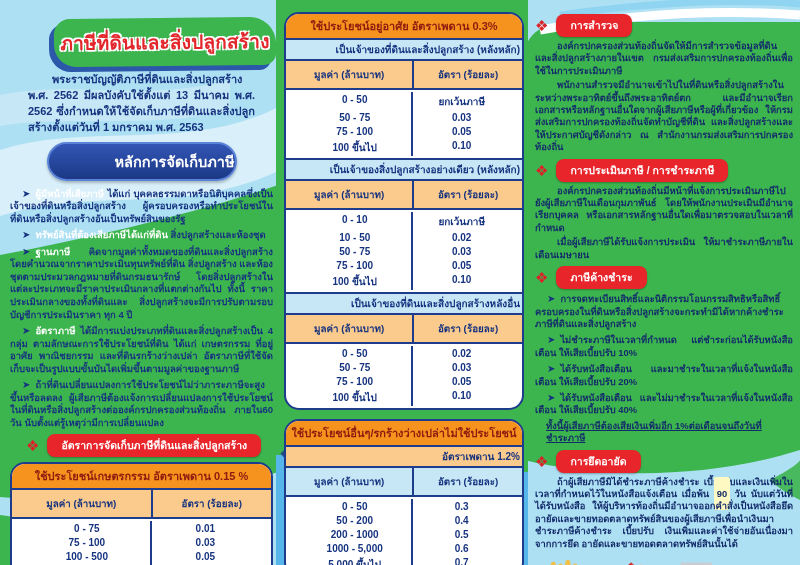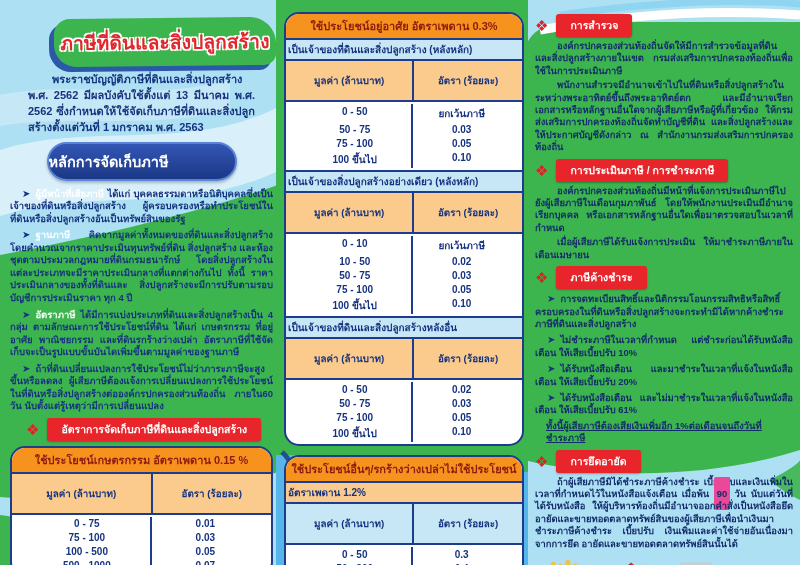--- a/index.html
+++ b/index.html
@@ -13,58 +13,58 @@
 
   
   .title-wrap{position:relative;margin:12px 0 6px 44px;width:214px;background:#3DB54E;
               border-radius:16px 26px 12px 22px;box-shadow:-5px 5px 0 #2B58A9;
               padding:9px 4px;text-align:center;transform:rotate(-.6deg)}
   .title-text{font-size:19px;font-weight:bold;color:#E2262C;letter-spacing:.2px;
               text-shadow:-1.5px -1.5px 0 #fff,1.5px -1.5px 0 #fff,-1.5px 1.5px 0 #fff,1.5px 1.5px 0 #fff}
 
   .intro{font-size:11px;font-weight:bold;color:#16337F;line-height:1.45;text-align:justify;
          text-indent:24px;margin:6px 18px 4px}
-  .btn{display:block;width:186px;margin:6px auto;padding:6px 0;text-align:left;color:#fff;
+  .btn{display:block;width:186px;margin:6px auto;padding:6px 0;text-align:right;color:#fff;
        font-size:14.5px;font-weight:bold;border-radius:22px;border:2px solid #5A82D6;
        background:linear-gradient(180deg,#3356B5 0%,#1B3886 100%);box-shadow:0 2px 3px rgba(0,0,0,.25)}
 
   .bullet{font-size:9.5px;font-weight:bold;line-height:1.32;text-align:justify;margin:3px 0;color:#16337F}
   .arrow{display:inline-block;margin:0 5px 0 12px;color:#16337F;font-size:10px}
   .em{color:#FFFFFF}
 
   .pill-row{display:flex;align-items:center;gap:8px;margin:5px 0 5px 16px}
   .diamond{color:#D9232A;font-size:15px;line-height:1}
   .pill{background:#E8252B;color:#fff;font-size:10.5px;font-weight:bold;padding:3px 14px;
-        border-radius:3px;box-shadow:0 1px 2px rgba(0,0,0,.3);white-space:nowrap}
+        border-radius:8px;box-shadow:0 1px 2px rgba(0,0,0,.3);white-space:nowrap}
 
   
   .tbl{border:2px solid #1E3C8C;background:#fff;border-radius:15px;overflow:hidden}
   .tbl .hdr{background:#F6921E;color:#8C1B10;font-weight:bold;text-align:center;font-size:11px;
             padding:3px 2px;border-bottom:2px solid #1E3C8C}
-  .tbl .sub{background:#C7E7F6;color:#16337F;font-weight:bold;text-align:left;font-size:10px;
+  .tbl .sub{background:#C7E7F6;color:#16337F;font-weight:bold;text-align:right;font-size:10px;
             padding:2px;border-bottom:2px solid #1E3C8C}
   .tbl .body + .sub{border-top:2px solid #1E3C8C}
   .tbl .cols{display:grid;grid-template-columns:1.15fr 1fr;background:#FBCA8D;border-bottom:2px solid #1E3C8C}
-  .tbl .cols div{padding:12px 4px;font-size:9.8px;font-weight:bold;color:#16337F;text-align:center}
+  .tbl .cols div{padding:6px 4px;font-size:9.8px;font-weight:bold;color:#16337F;text-align:center}
   .tbl .cols div + div{border-left:2px solid #1E3C8C}
   .tbl .body{padding:2px 12px}
   .tbl .row{display:grid;grid-template-columns:1.15fr 1fr}
   .tbl .row div{padding:1.5px 2px;font-size:10px;font-weight:bold;color:#16337F;text-align:center}
   .tbl .row div + div{border-left:2px solid #1E3C8C}
 
   .notebox{margin-top:7px;border:2px solid #1E3C8C;background:#C9E9F7;padding:5px 8px;
            font-size:9.8px;font-weight:bold;color:#16337F;line-height:1.45;text-align:justify}
   .u{text-decoration:underline}
 
   
   .rp{font-size:9.4px;font-weight:bold;color:#132C6B;line-height:1.32;text-align:justify;
       margin:2px 0;text-indent:22px}
   .rb{font-size:9.4px;font-weight:bold;color:#132C6B;line-height:1.32;text-align:justify;margin:3px 0}
   .rfooter{font-size:9.4px;font-weight:bold;color:#132C6B;line-height:1.32;margin:3px 11px;text-decoration:underline}
-  .box90{background:#ec4899;padding:11px 3px;border-radius:2px}
+  .box90{background:#fef9c3;padding:11px 3px;border-radius:2px}
   .icons{display:flex;gap:8px;justify-content:center;align-items:flex-end;margin-top:4px}
 </style>
 </head>
 <body>
 
 <div class="page">
 
   <svg class="bgsvg" viewBox="0 0 800 565" preserveAspectRatio="none" aria-hidden="true">
     <rect width="800" height="565" fill="#AEE0F4"></rect>
     <path d="M0,150 C90,122 190,152 276,108 L276,172 C180,216 90,186 0,216 Z" fill="#E3F4FB" opacity="0.8"></path>
@@ -85,20 +85,21 @@
 
     <div class="title-wrap">
       <span class="title-text">ภาษีที่ดินและสิ่งปลูกสร้าง</span>
     </div>
 
     <p class="intro">พระราชบัญญัติภาษีที่ดินและสิ่งปลูกสร้าง พ.ศ. 2562 มีผลบังคับใช้ตั้งแต่ 13 มีนาคม พ.ศ. 2562 ซึ่งกำหนดให้ใช้จัดเก็บภาษีที่ดินและสิ่งปลูกสร้างตั้งแต่วันที่ 1 มกราคม พ.ศ. 2563</p>
 
     <div class="btn">หลักการจัดเก็บภาษี</div>
 
     <p class="bullet"><span class="arrow">➤</span><span class="em">ผู้มีหน้าที่เสียภาษี</span> <span>ได้แก่ บุคคลธรรมดาหรือนิติบุคคลซึ่งเป็นเจ้าของที่ดินหรือสิ่งปลูกสร้าง ผู้ครอบครองหรือทำประโยชน์ในที่ดินหรือสิ่งปลูกสร้างอันเป็นทรัพย์สินของรัฐ</span></p>
+    <p class="bullet"><span class="arrow">➤</span><span class="em">ทรัพย์สินที่ต้องเสียภาษีได้แก่ที่ดิน</span> <span>สิ่งปลูกสร้างและห้องชุด</span></p>
     <p class="bullet"><span class="arrow">➤</span><span class="em">ฐานภาษี</span> <span>คิดจากมูลค่าทั้งหมดของที่ดินและสิ่งปลูกสร้างโดยคำนวณจากราคาประเมินทุนทรัพย์ที่ดิน สิ่งปลูกสร้าง และห้องชุดตามประมวลกฎหมายที่ดินกรมธนารักษ์ โดยสิ่งปลูกสร้างในแต่ละประเภทจะมีราคาประเมินกลางที่แตกต่างกันไป ทั้งนี้ ราคาประเมินกลางของทั้งที่ดินและ สิ่งปลูกสร้างจะมีการปรับตามรอบบัญชีการประเมินราคา ทุก 4 ปี</span></p>
     <p class="bullet"><span class="arrow">➤</span><span class="em">อัตราภาษี</span> <span>ได้มีการแบ่งประเภทที่ดินและสิ่งปลูกสร้างเป็น 4 กลุ่ม ตามลักษณะการใช้ประโยชน์ที่ดิน ได้แก่ เกษตรกรรม ที่อยู่อาศัย พาณิชยกรรม และที่ดินรกร้างว่างเปล่า อัตราภาษีที่ใช้จัดเก็บจะเป็นรูปแบบขั้นบันไดเพิ่มขึ้นตามมูลค่าของฐานภาษี</span></p>
     <p class="bullet"><span class="arrow">➤</span><span>ถ้าที่ดินเปลี่ยนแปลงการใช้ประโยชน์ไม่ว่าภาระภาษีจะสูงขึ้นหรือลดลง ผู้เสียภาษีต้องแจ้งการเปลี่ยนแปลงการใช้ประโยชน์ในที่ดินหรือสิ่งปลูกสร้างต่อองค์กรปกครองส่วนท้องถิ่น ภายใน60 วัน นับตั้งแต่รู้เหตุว่ามีการเปลี่ยนแปลง</span></p>
 
     <div class="pill-row">
       <span class="diamond">❖</span>
       <span class="pill">อัตราการจัดเก็บภาษีที่ดินและสิ่งปลูกสร้าง</span>
     </div>
 
     <div class="tbl">
@@ -266,21 +267,21 @@
     <p class="rp">องค์กรปกครองส่วนท้องถิ่นมีหน้าที่แจ้งการประเมินภาษีไปยังผู้เสียภาษีในเดือนกุมภาพันธ์ โดยให้พนักงานประเมินมีอำนาจเรียกบุคคล หรือเอกสารหลักฐานอื่นใดเพื่อมาตรวจสอบในเวลาที่กำหนด</p>
     <p class="rp">เมื่อผู้เสียภาษีได้รับแจ้งการประเมิน ให้มาชำระภาษีภายในเดือนเมษายน</p>
 
     <div class="pill-row" style="margin:5px 0 3px 0">
       <span class="diamond">❖</span>
       <span class="pill">ภาษีค้างชำระ</span>
     </div>
     <p class="rb"><span class="arrow">➤</span><span>การจดทะเบียนสิทธิ์และนิติกรรมโอนกรรมสิทธิหรือสิทธิ์ครอบครองในที่ดินหรือสิ่งปลูกสร้างจะกระทำมิได้หากค้างชำระภาษีที่ดินและสิ่งปลูกสร้าง</span></p>
     <p class="rb"><span class="arrow">➤</span><span>ไม่ชำระภาษีในเวลาที่กำหนด แต่ชำระก่อนได้รับหนังสือเตือน ให้เสียเบี้ยปรับ 10%</span></p>
     <p class="rb"><span class="arrow">➤</span><span>ได้รับหนังสือเตือน และมาชำระในเวลาที่แจ้งในหนังสือเตือน ให้เสียเบี้ยปรับ 20%</span></p>
-    <p class="rb"><span class="arrow">➤</span><span>ได้รับหนังสือเตือน และไม่มาชำระในเวลาที่แจ้งในหนังสือเตือน ให้เสียเบี้ยปรับ 61%</span></p>
+    <p class="rb"><span class="arrow">➤</span><span>ได้รับหนังสือเตือน และไม่มาชำระในเวลาที่แจ้งในหนังสือเตือน ให้เสียเบี้ยปรับ 40%</span></p>
     <p class="rfooter">ทั้งนี้ผู้เสียภาษีต้องเสียเงินเพิ่มอีก 1%ต่อเดือนจนถึงวันที่ชำระภาษี</p>
 
     <div class="pill-row" style="margin:5px 0 3px 0">
       <span class="diamond">❖</span>
       <span class="pill">การยึดอายัด</span>
     </div>
     <p class="rp">
       <span>ถ้าผู้เสียภาษีมิได้ชำระภาษีค้างชำระ เบี้ยปรับและเงินเพิ่มในเวลาที่กำหนดไว้ในหนังสือแจ้งเตือน เมื่อพ้น</span>
       <span class="box90">90</span>
       <span>วัน นับแต่วันที่ได้รับหนังสือ ให้ผู้บริหารท้องถิ่นมีอำนาจออกคำสั่งเป็นหนังสือยึด อายัดและขายทอดตลาดทรัพย์สินของผู้เสียภาษีเพื่อนำเงินมาชำระภาษีค้างชำระ เบี้ยปรับ เงินเพิ่มและค่าใช้จ่ายอันเนื่องมาจากการยึด อายัดและขายทอดตลาดทรัพย์สินนั้นได้</span>

